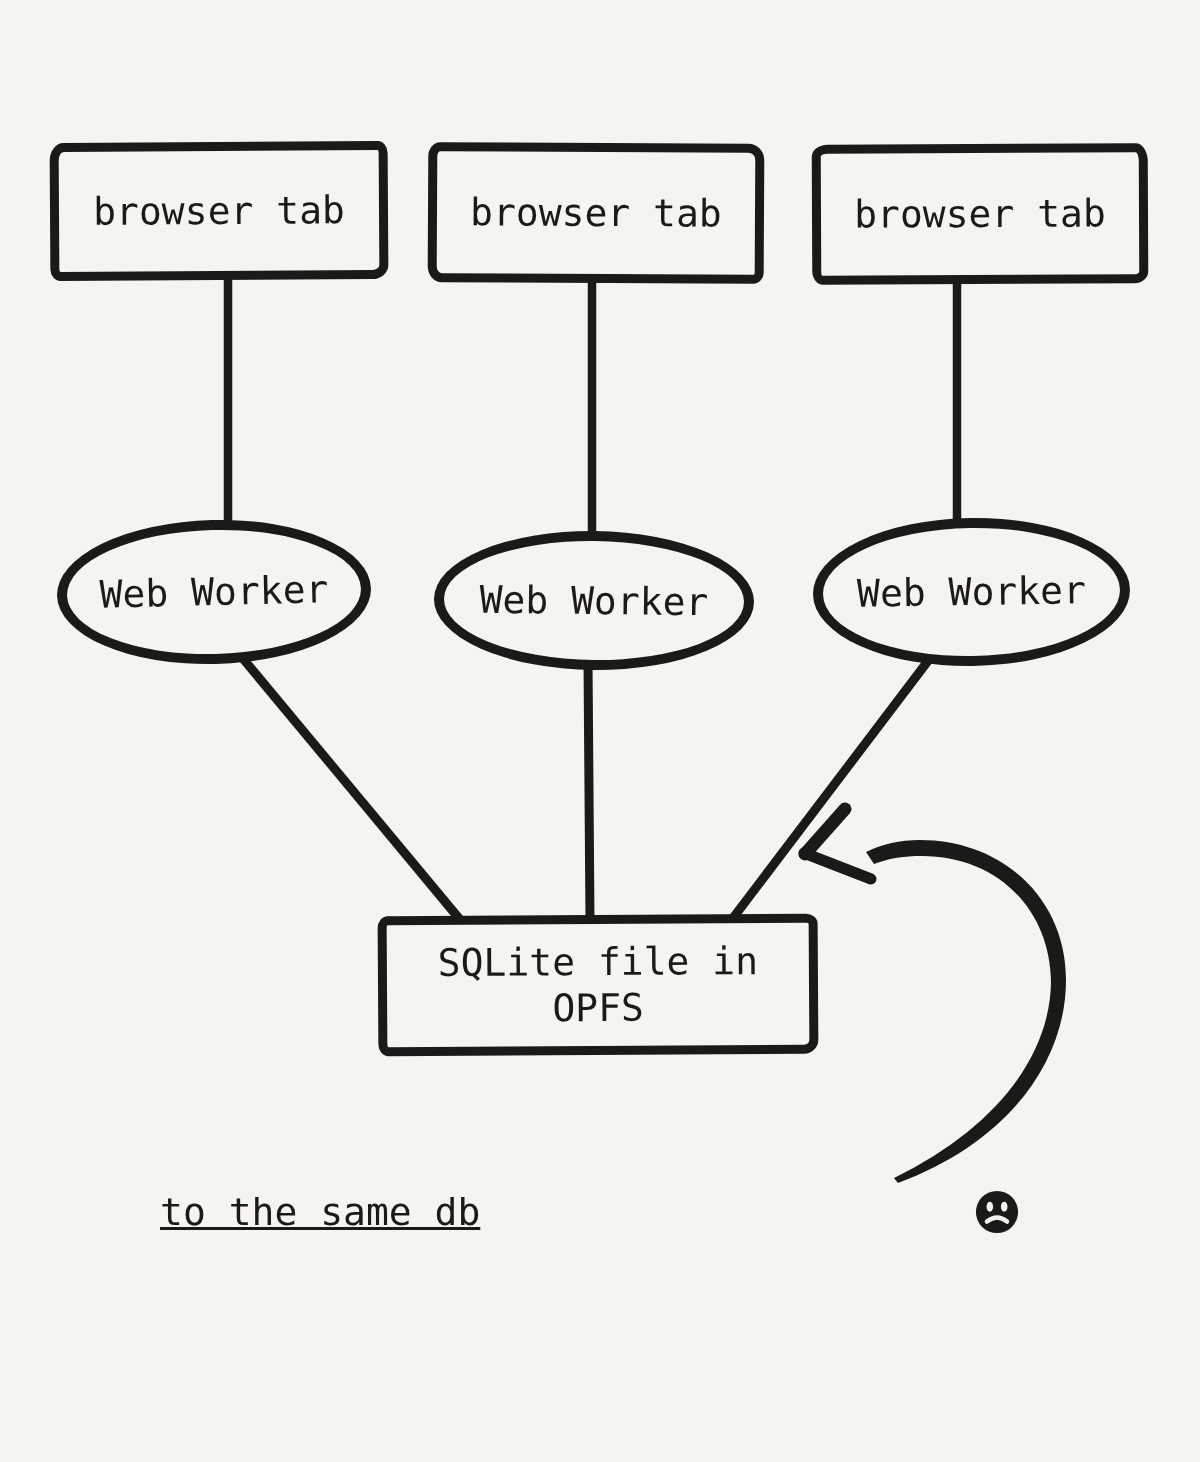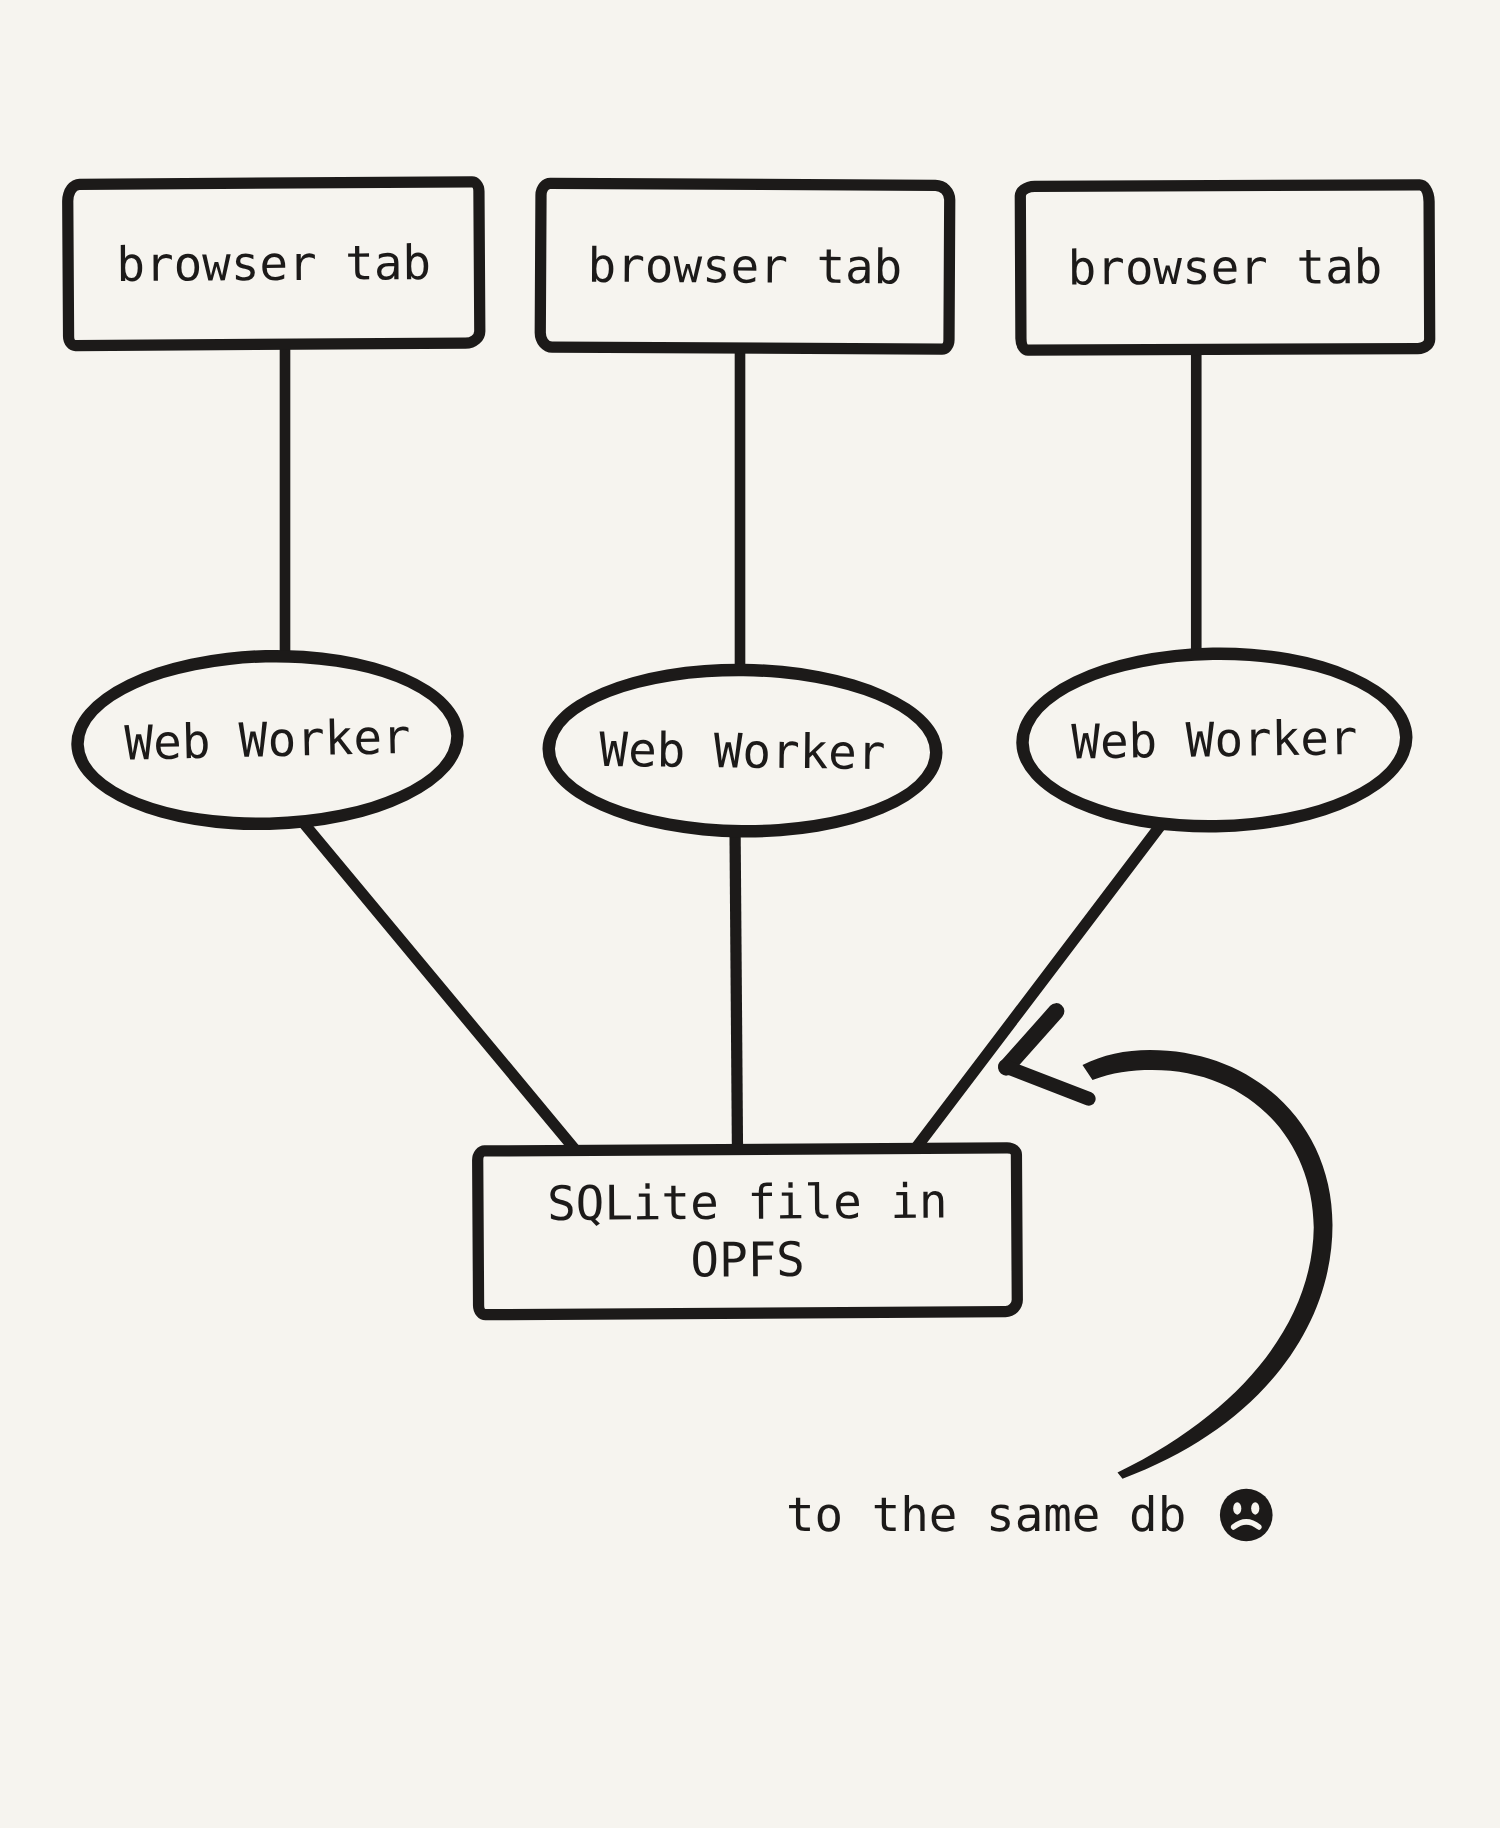--- a/index.html
+++ b/index.html
@@ -54,21 +54,21 @@
             flex-direction: column; }
   #dbnode .dbline { display: block; }
 
   .caption {
     position: absolute; left: 160px; top: 1188px; width: 860px;
     font-size: 38px; line-height: 48px;
     text-align: center;
     z-index: 2;
   }
   .caption .cap2 {
-    display: flex; align-items: center; justify-content: flex-end; gap: 25px;
+    display: flex; align-items: center; justify-content: space-between; gap: 25px; text-decoration: underline;
   }
   .sadface { width: 46px; height: 46px; display: inline-block; flex: 0 0 auto; }
 </style>
 </head>
 <body>
 
 <div class="canvas">
 
   <svg class="layer" viewBox="0 0 1200 1462">
     <g stroke="#1c1a19" stroke-width="8.5" stroke-linecap="round" fill="none">

